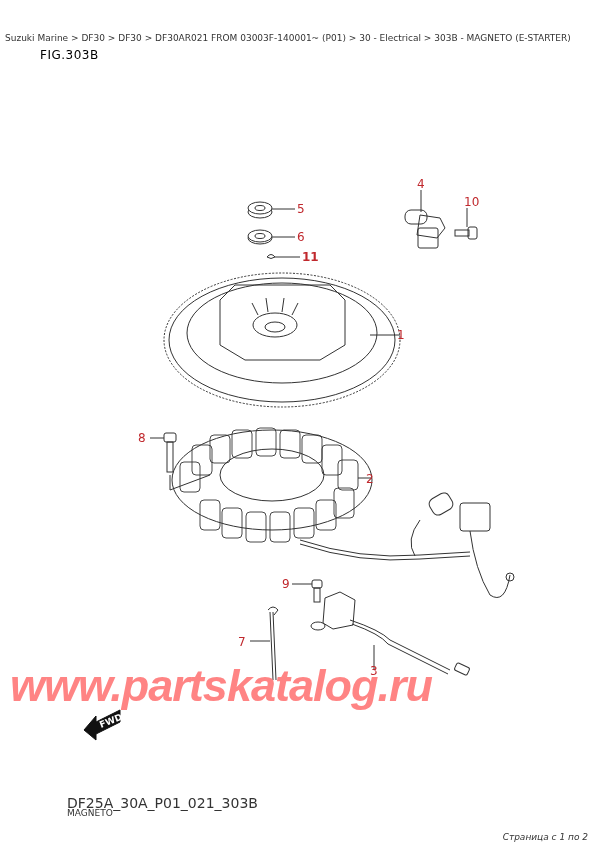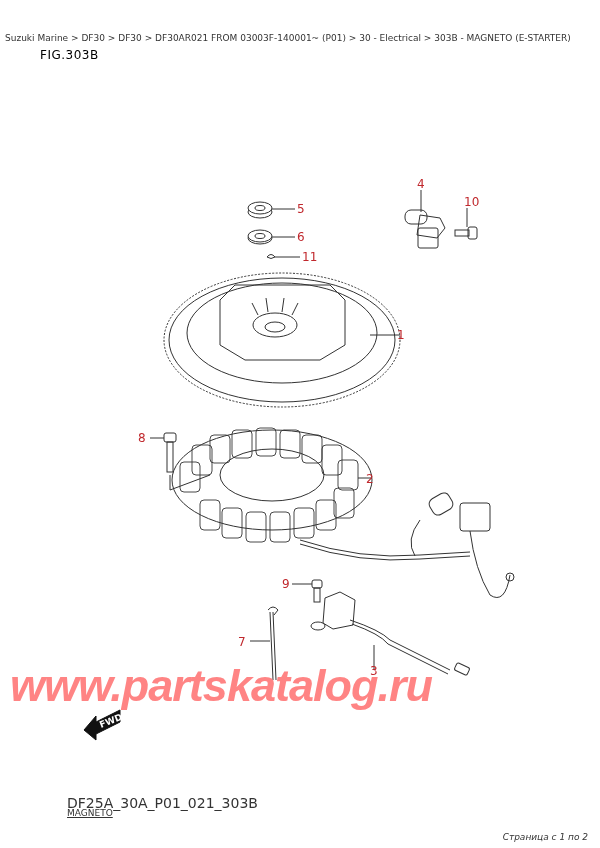--- a/index.html
+++ b/index.html
@@ -3,21 +3,21 @@
 <meta charset="utf-8">
 <style>
   html, body { margin: 0; padding: 0; background: #ffffff; }
   body { width: 600px; height: 848px; position: relative; overflow: hidden; font-family: "DejaVu Sans", sans-serif; }
   .breadcrumb { position: absolute; left: 5px; top: 5px; font-size: 9px; color: #333; white-space: nowrap; margin-top: 28px; }
   .fig-title { position: absolute; left: 40px; top: 48px; font-size: 12px; font-weight: normal; color: #000000; letter-spacing: 0.5px; }
   .diagram { position: absolute; left: 0; top: 0; width: 600px; height: 848px; }
   .callout { position: absolute; font-size: 12px; color: #c0282d; font-family: "DejaVu Sans", sans-serif; line-height: 12px; }
   .watermark { position: absolute; left: 10px; top: 660px; font-size: 45px; font-weight: bold; font-style: italic; color: #ff6f6f; opacity: 0.85; font-family: Liberation Sans, sans-serif; letter-spacing: -1px; white-space: nowrap; }
   .footer-code { position: absolute; left: 67px; top: 795px; font-size: 14px; color: #333; }
-  .footer-name { position: absolute; left: 67px; top: 808px; font-size: 9px; color: #333; text-decoration: underline; }
+  .footer-name { position: absolute; left: 67px; top: 808px; font-size: 9px; color: #333; }
   .page-info { position: absolute; right: 12px; top: 832px; font-size: 9px; color: #333; font-style: italic; }
 </style>
 </head>
 <body>
 
 <div class="breadcrumb">Suzuki Marine &gt; DF30 &gt; DF30 &gt; DF30AR021 FROM 03003F-140001~ (P01) &gt; 30 - Electrical &gt; 303B - MAGNETO (E-STARTER)</div>
 <div class="fig-title">FIG.303B</div>
 
 <svg class="diagram" viewBox="0 0 600 848" xmlns="http://www.w3.org/2000/svg">
   <g fill="none" stroke="#333" stroke-width="1">
@@ -139,19 +139,19 @@
 <div class="callout" style="left:397px; top:329px;">1</div>
 <div class="callout" style="left:366px; top:473px;">2</div>
 <div class="callout" style="left:370px; top:665px;">3</div>
 <div class="callout" style="left:417px; top:178px;">4</div>
 <div class="callout" style="left:297px; top:203px;">5</div>
 <div class="callout" style="left:297px; top:231px;">6</div>
 <div class="callout" style="left:238px; top:636px;">7</div>
 <div class="callout" style="left:138px; top:432px;">8</div>
 <div class="callout" style="left:282px; top:578px;">9</div>
 <div class="callout" style="left:464px; top:196px;">10</div>
-<div class="callout" style="left:302px; top:251px;">11</div>
+<div class="callout" style="left:302px; top:251px;font-weight:bold;">11</div>
 
 <div class="watermark">www.partskatalog.ru</div>
 
 <div class="footer-code">DF25A_30A_P01_021_303B</div>
 <div class="footer-name">MAGNETO</div>
 <div class="page-info">Страница с 1 по 2</div>
 
 </body></html>

